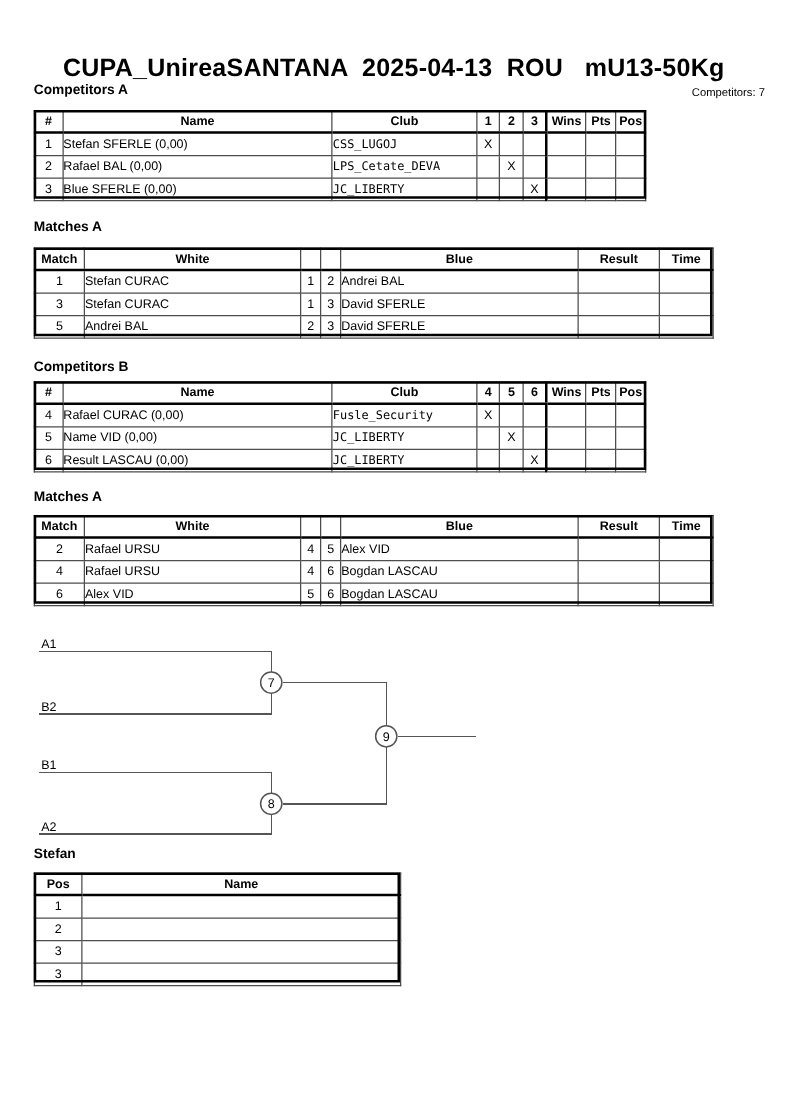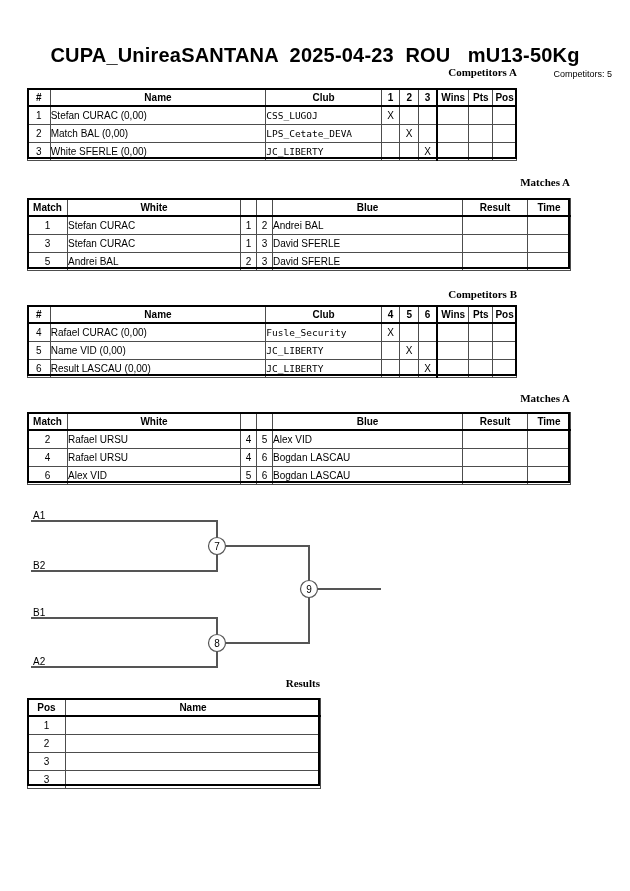--- a/index.html
+++ b/index.html
@@ -34,23 +34,22 @@
     top: 69px;
     font-size: 9px;
     font-weight: normal;
     white-space: pre;
   }
 
   .section-heading {
     position: absolute;
     font-size: 11px;
     font-weight: bold;
-    text-align: right;
+    text-align: left;
     white-space: pre;
-    font-family: Liberation Serif, serif;
   }
 
   
   .tbl {
     position: absolute;
     border-collapse: collapse;
     table-layout: fixed;
     font-size: 10px;
     background: #fff;
   }
@@ -93,22 +92,22 @@
     height: 180px;
   }
   #bracket svg { display: block; }
 
   
   .res-name { }
 </style>
 </head>
 <body>
 
-<div id="doc-title">CUPA_UnireaSANTANA  2025-04-23  ROU   mU13-50Kg</div>
-<div id="competitors-count">Competitors: 5</div>
+<div id="doc-title">CUPA_UnireaSANTANA  2025-04-13  ROU   mU13-50Kg</div>
+<div id="competitors-count">Competitors: 7</div>
 
 <div class="section-heading" style="left:27px; top:66px; width:490px;">Competitors A</div>
 
 <table class="tbl" id="tbl-pool-a" style="left:27px; top:88px; width:490px;">
   <colgroup>
     <col style="width:22px">
       <col style="width:209px">
       <col style="width:112px">
     <col style="width:18px">
       <col style="width:18px">
@@ -126,43 +125,43 @@
       <th>2</th>
       <th>3</th>
       <th class="thick-left">Wins</th>
       <th>Pts</th>
       <th>Pos</th>
     </tr>
   </thead>
   <tbody>
     <tr>
       <td class="c-center">1</td>
-      <td class="c-left">Stefan CURAC  (0,00)</td>
+      <td class="c-left">Stefan SFERLE  (0,00)</td>
       <td class="mono">CSS_LUGOJ</td>
       <td class="c-center">X</td>
       <td class="c-center"></td>
       <td class="c-center"></td>
       <td class="c-center thick-left"></td>
       <td class="c-center"></td>
       <td class="c-center"></td>
     </tr>
     <tr>
       <td class="c-center">2</td>
-      <td class="c-left">Match BAL  (0,00)</td>
+      <td class="c-left">Rafael BAL  (0,00)</td>
       <td class="mono">LPS_Cetate_DEVA</td>
       <td class="c-center"></td>
       <td class="c-center">X</td>
       <td class="c-center"></td>
       <td class="c-center thick-left"></td>
       <td class="c-center"></td>
       <td class="c-center"></td>
     </tr>
     <tr>
       <td class="c-center">3</td>
-      <td class="c-left">White SFERLE  (0,00)</td>
+      <td class="c-left">Blue SFERLE  (0,00)</td>
       <td class="mono">JC_LIBERTY</td>
       <td class="c-center"></td>
       <td class="c-center"></td>
       <td class="c-center">X</td>
       <td class="c-center thick-left"></td>
       <td class="c-center"></td>
       <td class="c-center"></td>
     </tr>
   </tbody>
 </table>
@@ -375,21 +374,21 @@
 
     <g font-family="Liberation Sans, sans-serif" font-size="10" fill="#000000">
       <text x="33" y="18.5">A1</text>
       <text x="33" y="68.5">B2</text>
       <text x="33" y="115.5">B1</text>
       <text x="33" y="164.5">A2</text>
     </g>
   </svg>
 </div>
 
-<div class="section-heading" style="left:27px; top:677px; width:293px;">Results</div>
+<div class="section-heading" style="left:27px; top:677px; width:293px;">Stefan</div>
 
 <table class="tbl" id="tbl-results" style="left:27px; top:698px; width:293px;">
   <colgroup>
     <col style="width:38px">
       <col style="width:255px">
   </colgroup>
   <thead>
     <tr>
       <th>Pos</th>
       <th>Name</th>

